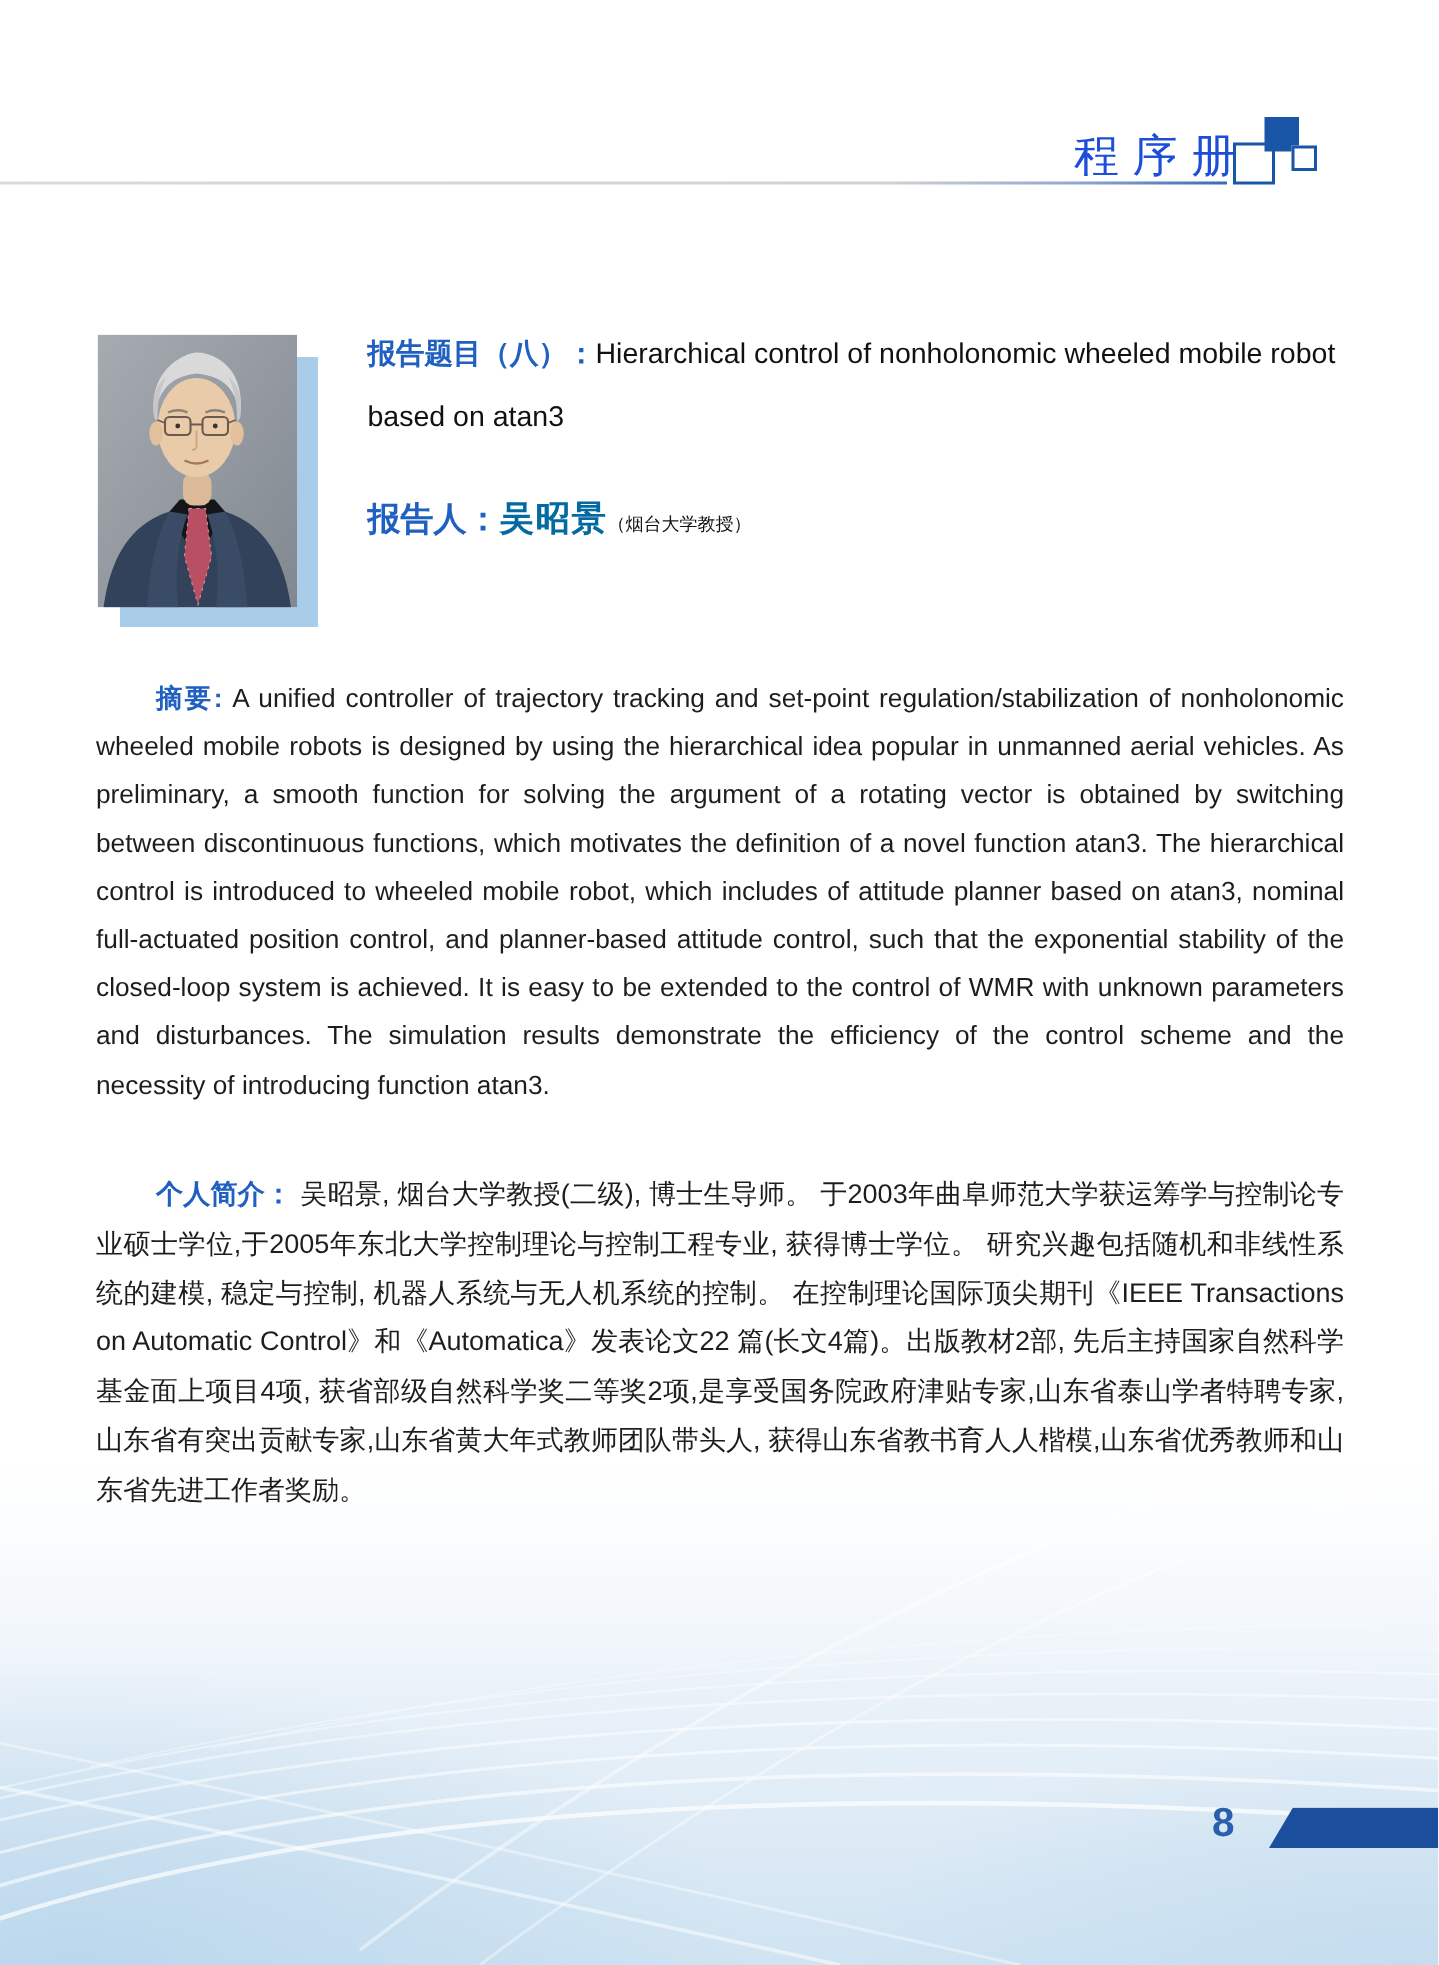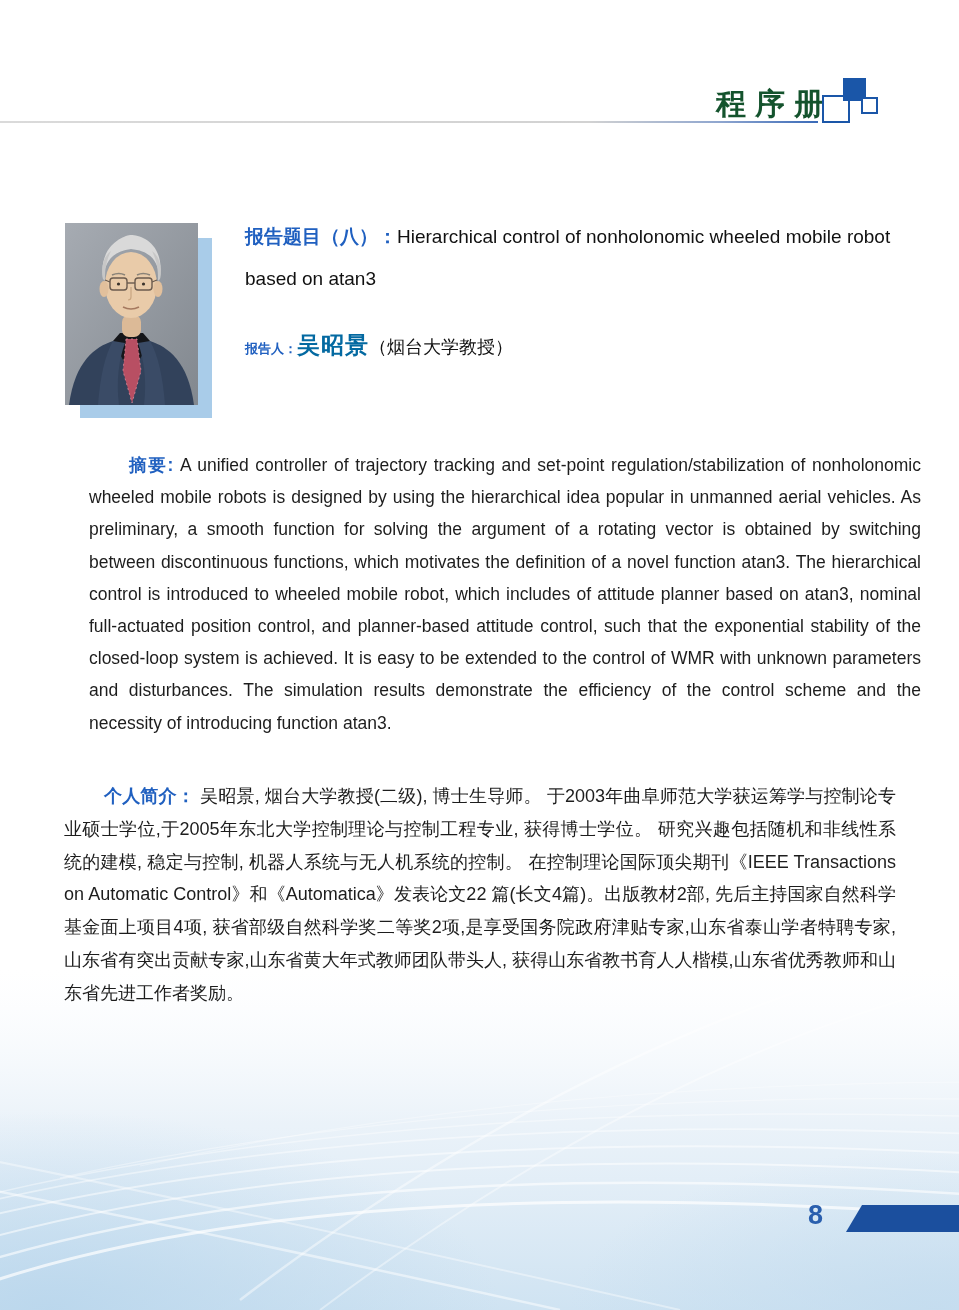--- a/index.html
+++ b/index.html
@@ -11,21 +11,21 @@
   }
 
   
   .header-rule{
     position:absolute;left:0;top:121px;width:818px;height:2px;
     background:linear-gradient(to right,#dadada 0%,#d2d2d2 72%,#8fa6cf 88%,#3a6ab8 100%);
   }
   .booklet-title{
     position:absolute;left:716px;top:84px;
     font-family:"Liberation Serif","DejaVu Serif",serif;
-    font-size:30px;font-weight:700;color:#14532d;letter-spacing:9px;white-space:nowrap;
+    font-size:30px;font-weight:400;color:#1d4ed8;letter-spacing:9px;white-space:nowrap;
   }
   .sq{position:absolute;box-sizing:border-box;}
   .sq-outline-lg{left:822px;top:95px;width:28px;height:28px;border:2px solid #1a56a8;background:transparent;z-index:1;}
   .sq-filled{left:843px;top:78px;width:23px;height:23px;background:#1a56a8;z-index:2;}
   .sq-outline-sm{left:861px;top:97px;width:17px;height:17px;border:2px solid #1a56a8;background:#ffffff;z-index:3;}
 
   
   .photo-shadow{
     position:absolute;left:80px;top:238px;width:132px;height:180px;
     background:#a9cce9;z-index:1;
@@ -36,30 +36,30 @@
   }
   .title-block{
     position:absolute;left:245px;top:216px;width:660px;
     font-size:19px;line-height:42px;color:#111;
   }
   .title-label{color:#2060c0;font-weight:bold;text-align:right;}
   .speaker-line{
     position:absolute;left:245px;top:330px;width:660px;
     font-size:18px;line-height:30px;color:#111;white-space:nowrap;
   }
-  .speaker-label{color:#2060c0;font-weight:bold;font-size:13px;}
+  .speaker-label{color:#2060c0;font-weight:bold;font-size:22px;}
   .speaker-name{color:#0369a1;font-weight:bold;font-size:23px;letter-spacing:1px;}
-  .speaker-affil{color:#111;font-size:18px;}
+  .speaker-affil{color:#111;font-size:12px;}
 
   
   .para{
     position:absolute;left:64px;width:832px;
     text-align:justify;color:#1d1d1d;
   }
-  .abstract{top:449px;font-size:17.5px;line-height:32.2px;text-indent:40px;margin-left:25px;}
+  .abstract{top:449px;font-size:17.5px;line-height:32.2px;text-indent:40px;}
   .bio{top:780px;font-size:18px;line-height:32.8px;text-indent:40px;}
   .para-label{color:#2060c0;font-weight:bold;}
 
   
   .page-number{
     position:absolute;left:808px;top:1200px;z-index:5;
     font-size:27px;font-weight:bold;color:#2a5fae;letter-spacing:1px;
   }
   .page-bar{
     position:absolute;left:846px;top:1205px;width:113px;height:27px;z-index:5;

